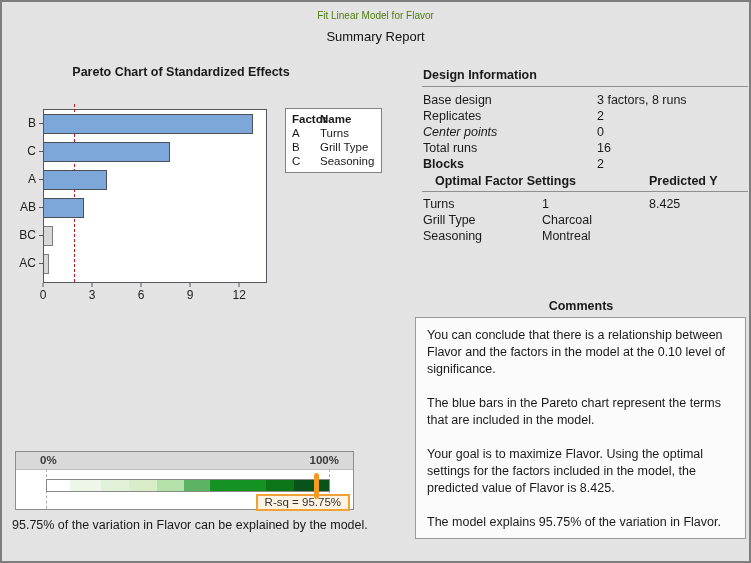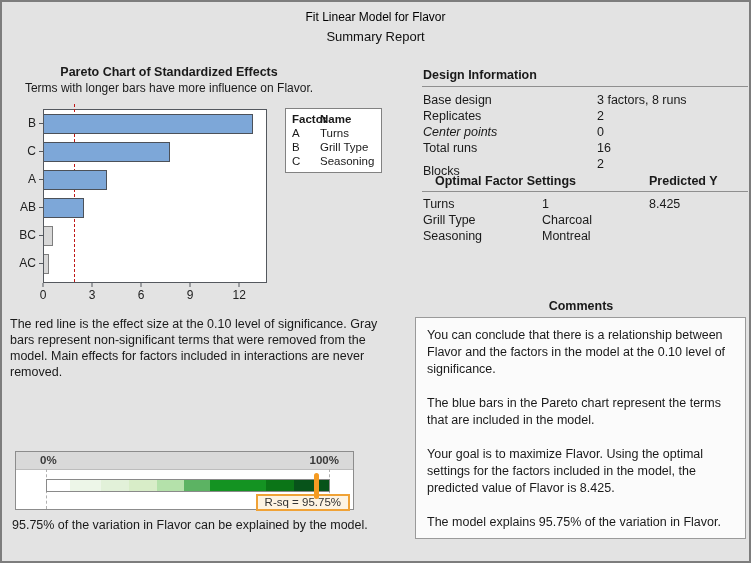--- a/index.html
+++ b/index.html
@@ -3,25 +3,25 @@
 <meta charset="utf-8">
 <style>
   html,body{margin:0;padding:0;background:#c9c9c9;}
   .window{
     position:relative;width:751px;height:563px;box-sizing:border-box;
     background:#e3e3e3;border:2px solid #7d7d7d;
     font-family:"Liberation Sans",sans-serif;color:#1a1a1a;overflow:hidden;
   }
   .abs{position:absolute;}
   .ctr{text-align:center;}
-  .report-title{top:8px;left:0;width:100%;font-size:12px;color:#000000;}
+  .report-title{top:8px;left:0;width:100%;font-size:10px;color:#4d7c0f;}
   .report-subtitle{top:27px;left:0;width:100%;font-size:13px;color:#111;}
 
   
-  .pareto-title{top:63px;left:0;width:334px;font-size:12.5px;font-weight:600;}
+  .pareto-title{top:63px;left:12px;width:334px;font-size:12.5px;font-weight:600;}
   .pareto-sub{top:79px;left:0;width:334px;font-size:12px;}
   #pareto-plot{left:41px;top:107px;width:224px;height:174px;background:#fff;
     border:1.5px solid #54585e;box-sizing:border-box;}
   .pbar{position:absolute;left:0;height:20px;box-sizing:border-box;}
   .pbar.included{background:#7da7d8;border:1.5px solid #4c5159;border-left:none;}
   .pbar.removed{background:#d8d8d8;border:1.5px solid #7e7e7e;border-left:none;}
   #red-line{position:absolute;top:-6px;bottom:0;width:0;border-left:1.6px dashed #c01818;}
   .cat-label{position:absolute;width:34px;text-align:right;font-size:12px;color:#222;}
   .cat-tick{position:absolute;left:37px;width:4px;height:1px;background:#54585e;}
   #x-ticks{left:41px;top:281px;width:224px;height:20px;}
@@ -71,21 +71,20 @@
 </style>
 </head>
 <body>
 
 <div class="window">
 
   <div class="abs ctr report-title">Fit Linear Model for Flavor</div>
   <div class="abs ctr report-subtitle">Summary Report</div>
 
   <div class="abs ctr pareto-title">Pareto Chart of Standardized Effects</div>
-  <div class="abs ctr pareto-sub">Terms with longer bars have more influence on Flavor.</div>
 
   <div class="abs" id="pareto-cats">
       <div class="cat-label" style="left: 0px; top: 114px;">B</div>
       <div class="cat-tick" style="top: 121px;"></div>
       <div class="cat-label" style="left: 0px; top: 142px;">C</div>
       <div class="cat-tick" style="top: 149px;"></div>
       <div class="cat-label" style="left: 0px; top: 170px;">A</div>
       <div class="cat-tick" style="top: 177px;"></div>
       <div class="cat-label" style="left: 0px; top: 198px;">AB</div>
       <div class="cat-tick" style="top: 205px;"></div>
@@ -128,21 +127,20 @@
       <div class="lg-row">
         <div class="lg-c1">B</div>
         <div class="lg-c2">Grill Type</div>
       </div>
       <div class="lg-row">
         <div class="lg-c1">C</div>
         <div class="lg-c2">Seasoning</div>
       </div>
     </div>
 
-  <div class="abs pareto-note">The red line is the effect size at the 0.10 level of significance. Gray bars represent non-significant terms that were removed from the model. Main effects for factors included in interactions are never removed.</div>
 
   <div class="abs" id="gauge-box">
     <div id="gauge-strip">
       <span id="gauge-min">0%</span>
       <span id="gauge-max">100%</span>
     </div>
     <div class="gdash" style="left:30px;"></div>
     <div class="gdash" style="left:313px;"></div>
     <div id="gauge-bar">
         <div class="gseg" style="width: 8.1%; background: rgb(255, 255, 255);"></div>
@@ -164,21 +162,21 @@
   <div class="rule" style="top:84px;"></div>
   <div id="design-rows">
       <div class="rlabel" style="top: 91px;">Base design</div>
       <div class="rvalue" style="top: 91px; left: 595px;">3 factors, 8 runs</div>
       <div class="rlabel" style="top: 107px;">Replicates</div>
       <div class="rvalue" style="top: 107px; left: 595px;">2</div>
       <div class="rlabel" style="top: 123px; font-style: italic;">Center points</div>
       <div class="rvalue" style="top: 123px; left: 595px;">0</div>
       <div class="rlabel" style="top: 139px; text-align: right;">Total runs</div>
       <div class="rvalue" style="top: 139px; left: 595px;">16</div>
-      <div class="rlabel" style="top: 162px;">Blocks</div>
+      <div class="rlabel" style="top: 155px; font-weight: bold;">Blocks</div>
       <div class="rvalue" style="top: 155px; left: 595px;">2</div>
     </div>
 
   <div class="abs rhead" style="top:172px;margin-left:12px;">Optimal Factor Settings</div>
   <div class="abs rhead" style="left:647px;top:172px;">Predicted Y</div>
   <div class="rule" style="top:189px;"></div>
   <div id="optimal-rows">
       <div class="rlabel" style="top: 195px;">Turns</div>
       <div class="rvalue" style="top: 195px; left: 540px;">1</div>
       <div class="rlabel" style="top: 211px;">Grill Type</div>

